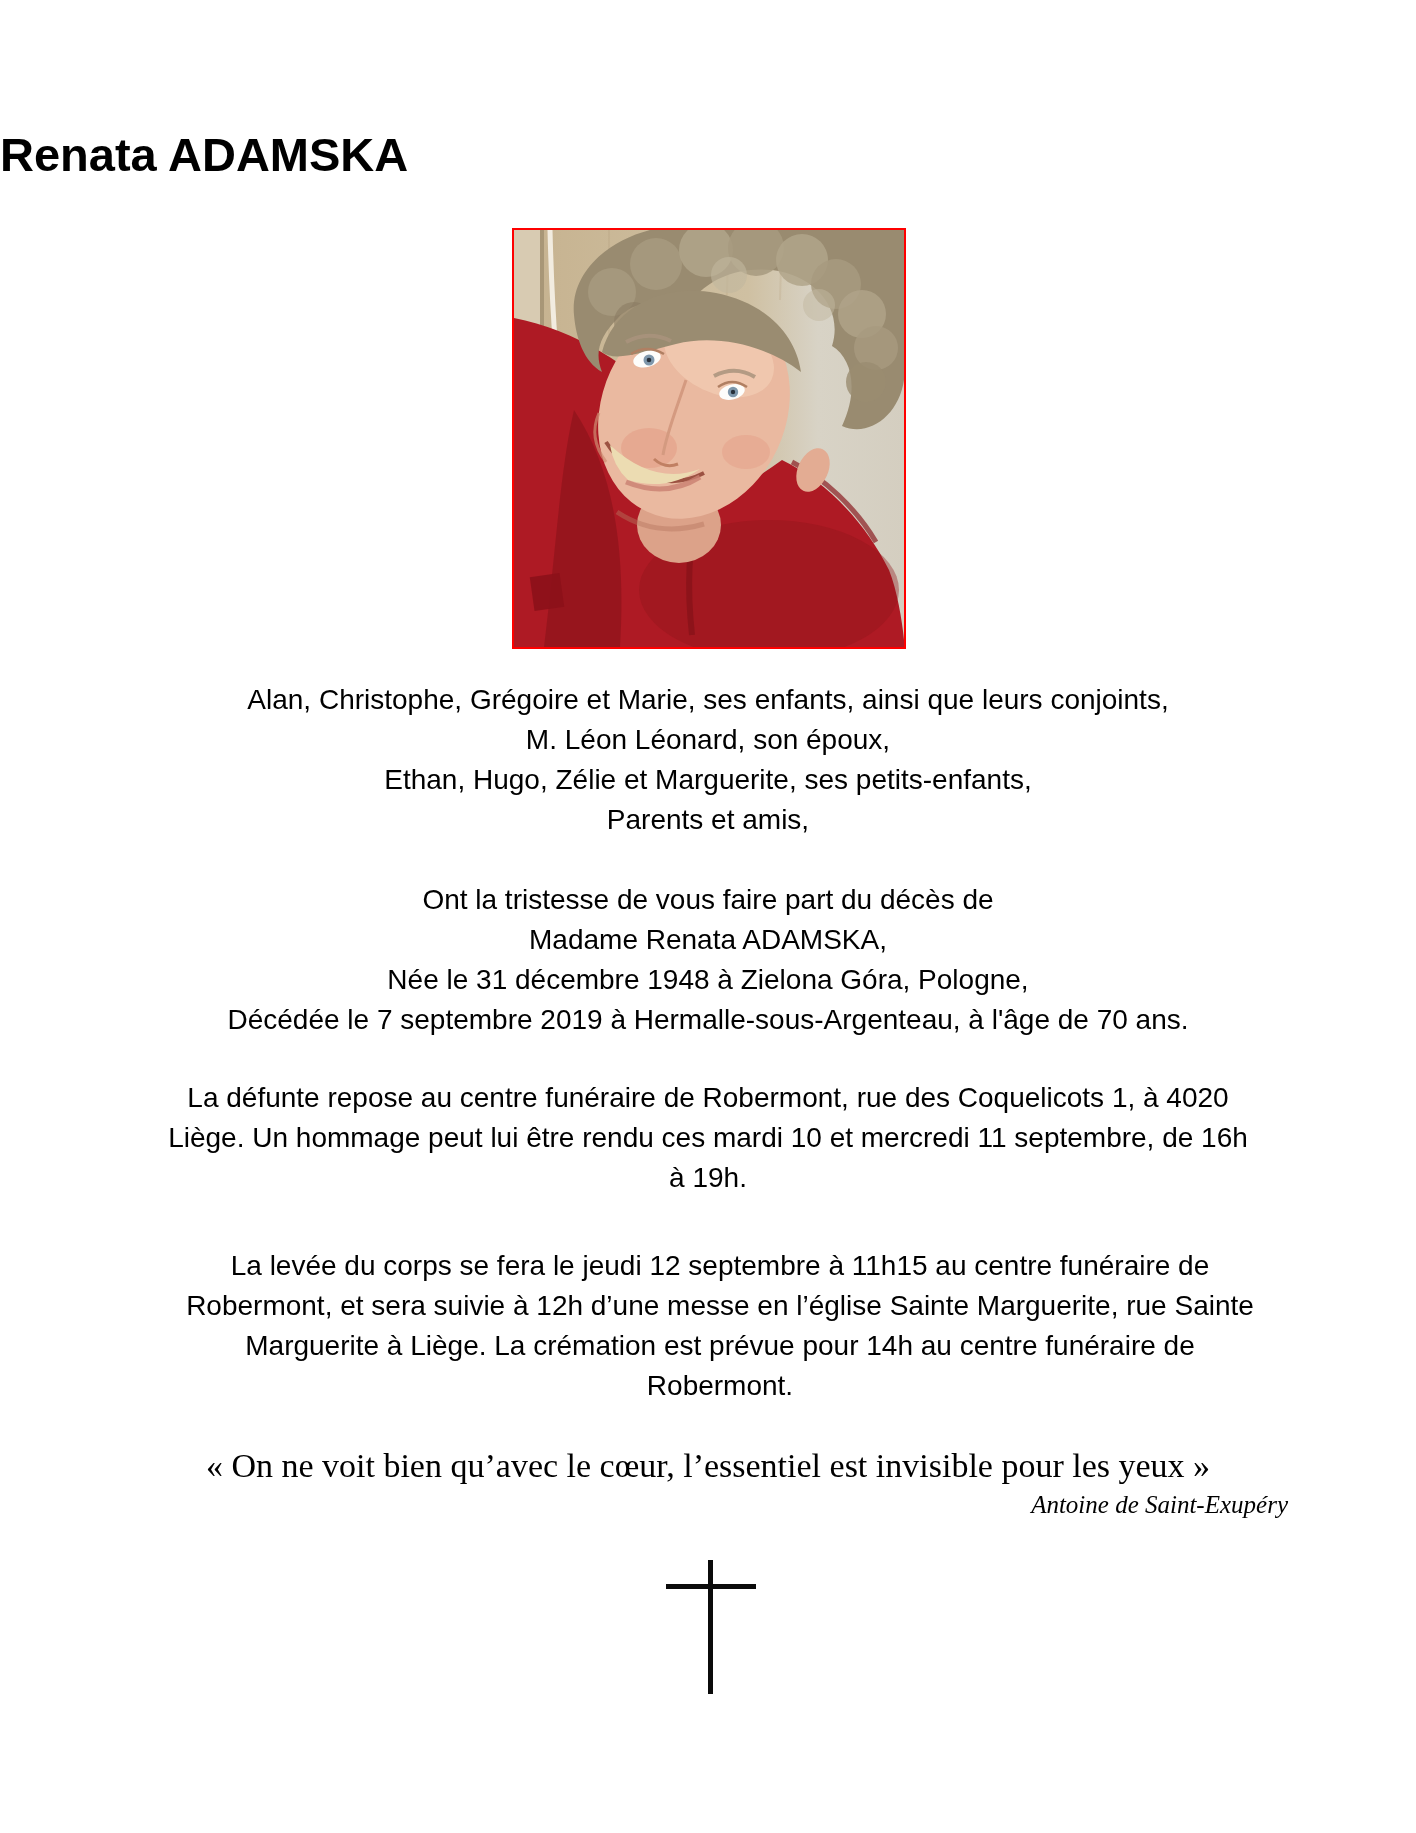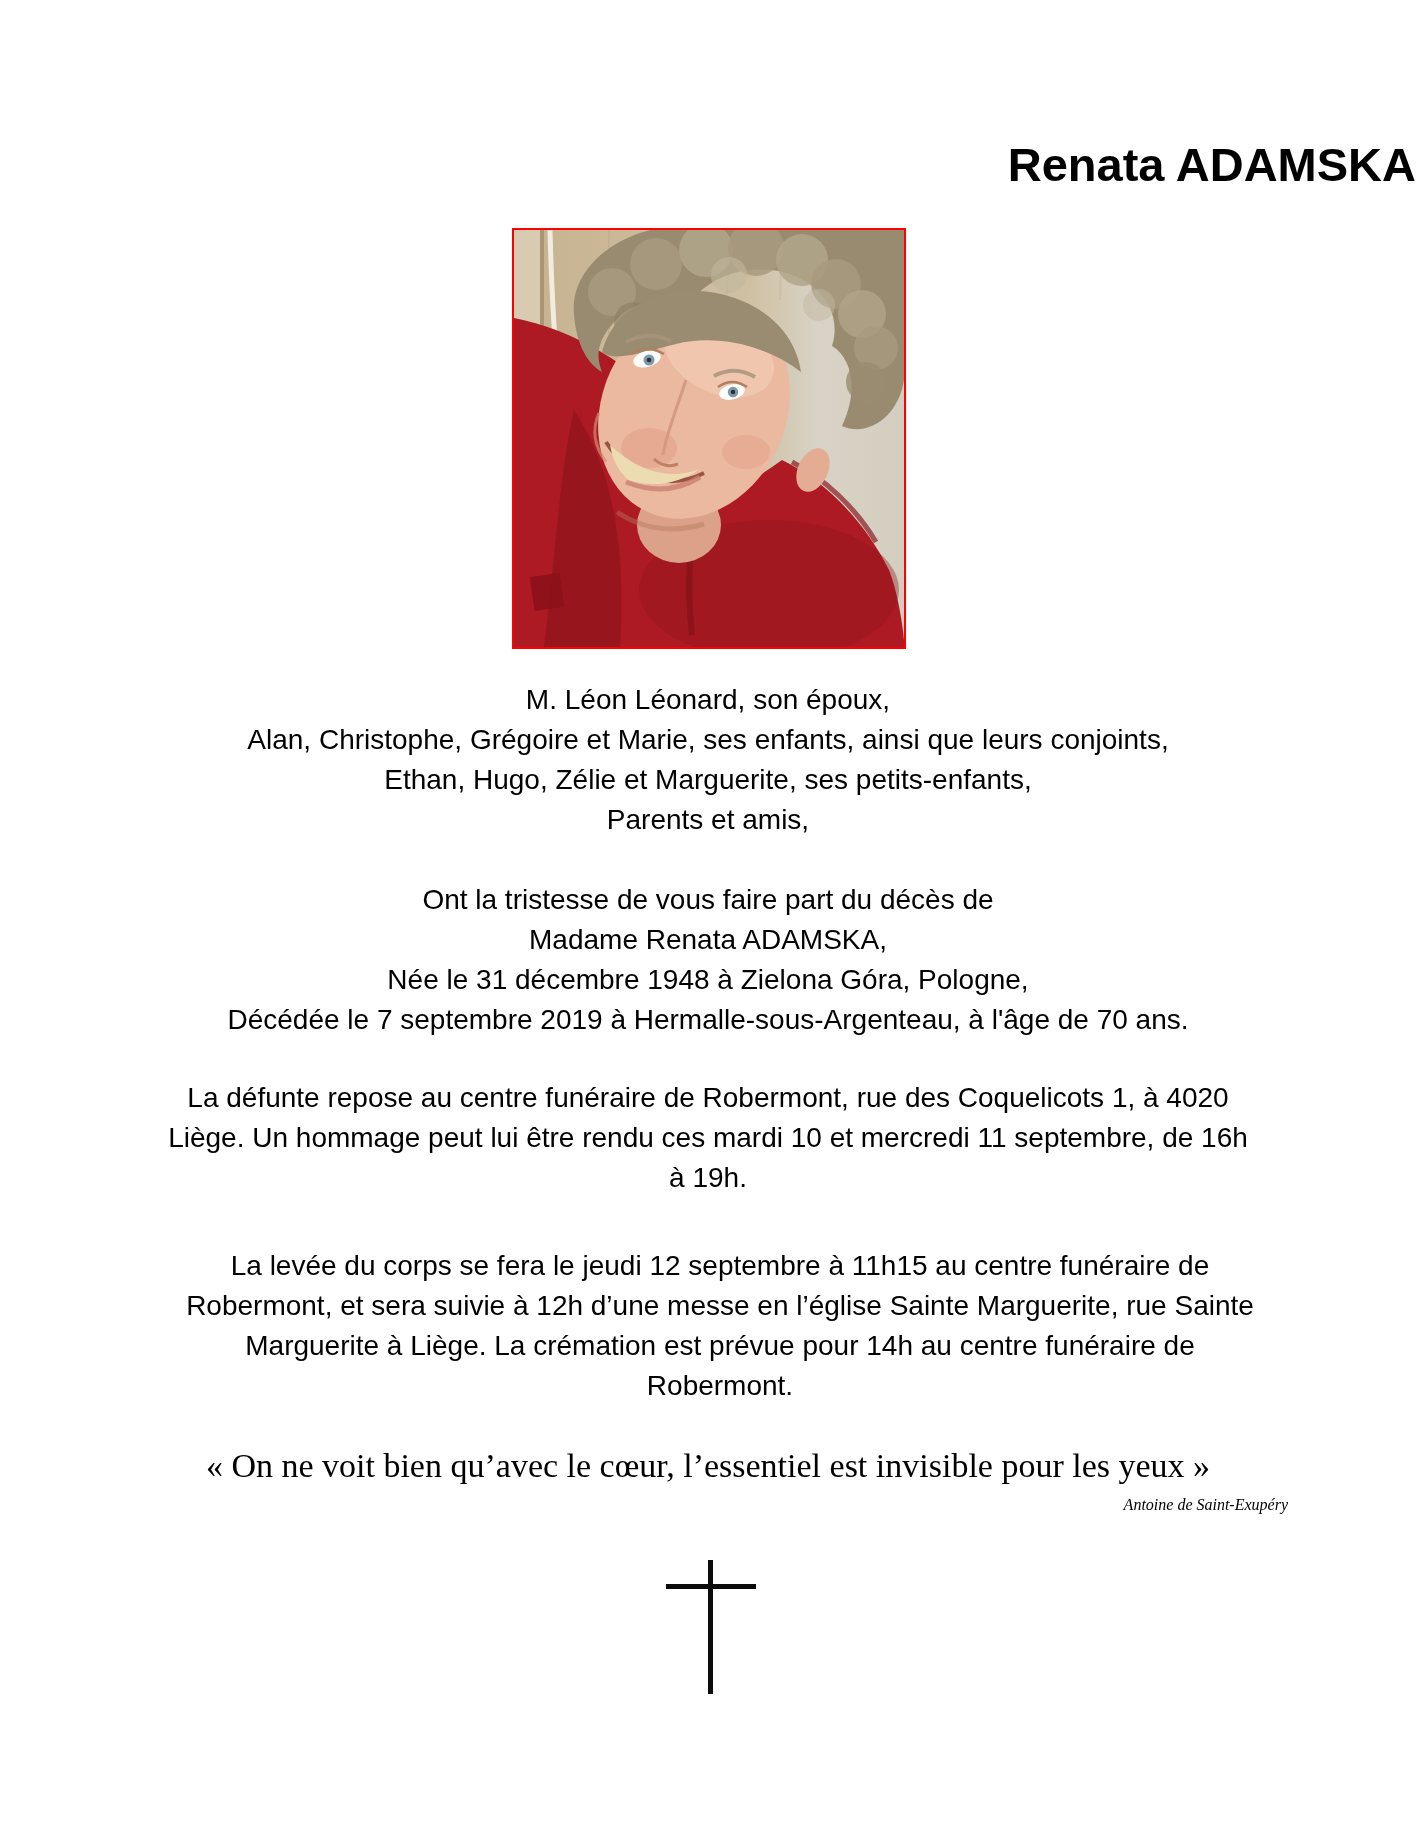--- a/index.html
+++ b/index.html
@@ -3,22 +3,22 @@
 <meta charset="utf-8">
 <style>
   html,body { margin:0; padding:0; background:#ffffff; }
   .page {
     position:relative; width:1416px; height:1833px;
     background:#ffffff; color:#000;
     font-family:"Liberation Sans", sans-serif;
     overflow:hidden;
   }
   .title {
-    position:absolute; top:136px; left:0; width:100%;
-    text-align:right; font-size:47px; font-weight:bold;
+    position:absolute; top:126px; left:0; width:100%;
+    text-align:left; font-size:47px; font-weight:bold;
     line-height:58px; white-space:nowrap;
   }
   .photo-frame {
     position:absolute; left:512px; top:228px;
     width:390px; height:417px;
     border:2px solid #fe0000; background:#cdbb9b;
   }
   .photo-frame svg { display:block; }
   .sec { position:absolute; left:0; width:100%; text-align:center; }
   .sec .line {
@@ -29,21 +29,21 @@
   .repose { top:1078px; }
   .ceremony { top:1246px;margin-left:12px; }
   .quote {
     position:absolute; top:1444px; left:0; width:100%;
     text-align:center; font-family:"Liberation Serif", serif;
     font-size:34px; line-height:44px; white-space:nowrap;
   }
   .quote-author {
     position:absolute; top:1490px; right:128px;
     font-family:"Liberation Serif", serif; font-style:italic;
-    font-size:16px; line-height:30px;
+    font-size:25px; line-height:30px;
   }
   .cross { position:absolute; left:0; top:0; }
   .cross-v { position:absolute; left:708px; top:1560px; width:5px; height:134px; background:#0b0b0b; }
   .cross-h { position:absolute; left:666px; top:1584px; width:90px; height:5px; background:#0b0b0b; }
 </style>
 </head>
 <body>
 
 <div class="page">
 
@@ -124,22 +124,22 @@
 
       <path d="M92,212 C115,248 155,261 190,243" stroke="#9c5242" stroke-width="4" fill="none"></path>
       <path d="M96,215 Q140,256 186,239 Q152,262 114,250 Q99,236 96,215 Z" fill="#ecdcb2"></path>
       <path d="M112,252 Q152,268 186,247" stroke="#c97f70" stroke-width="5" fill="none" opacity="0.8"></path>
       <path d="M85,183 Q74,208 92,232" stroke="#cf8e74" stroke-width="3" fill="none" opacity="0.7"></path>
       <path d="M103,282 Q142,308 190,294" stroke="#b5755f" stroke-width="5" fill="none" opacity="0.45"></path>
     </svg>
   </div>
 
   <div class="sec family">
+    <div class="line">Alan, Christophe, Grégoire et Marie, ses enfants, ainsi que leurs conjoints,</div>
     <div class="line">M. Léon Léonard, son époux,</div>
-    <div class="line">Alan, Christophe, Grégoire et Marie, ses enfants, ainsi que leurs conjoints,</div>
     <div class="line">Ethan, Hugo, Zélie et Marguerite, ses petits-enfants,</div>
     <div class="line">Parents et amis,</div>
   </div>
 
   <div class="sec announcement">
     <div class="line">Ont la tristesse de vous faire part du décès de</div>
     <div class="line">Madame Renata ADAMSKA,</div>
     <div class="line">Née le 31 décembre 1948 à Zielona Góra, Pologne,</div>
     <div class="line">Décédée le 7 septembre 2019 à Hermalle-sous-Argenteau, à l'âge de 70 ans.</div>
   </div>

